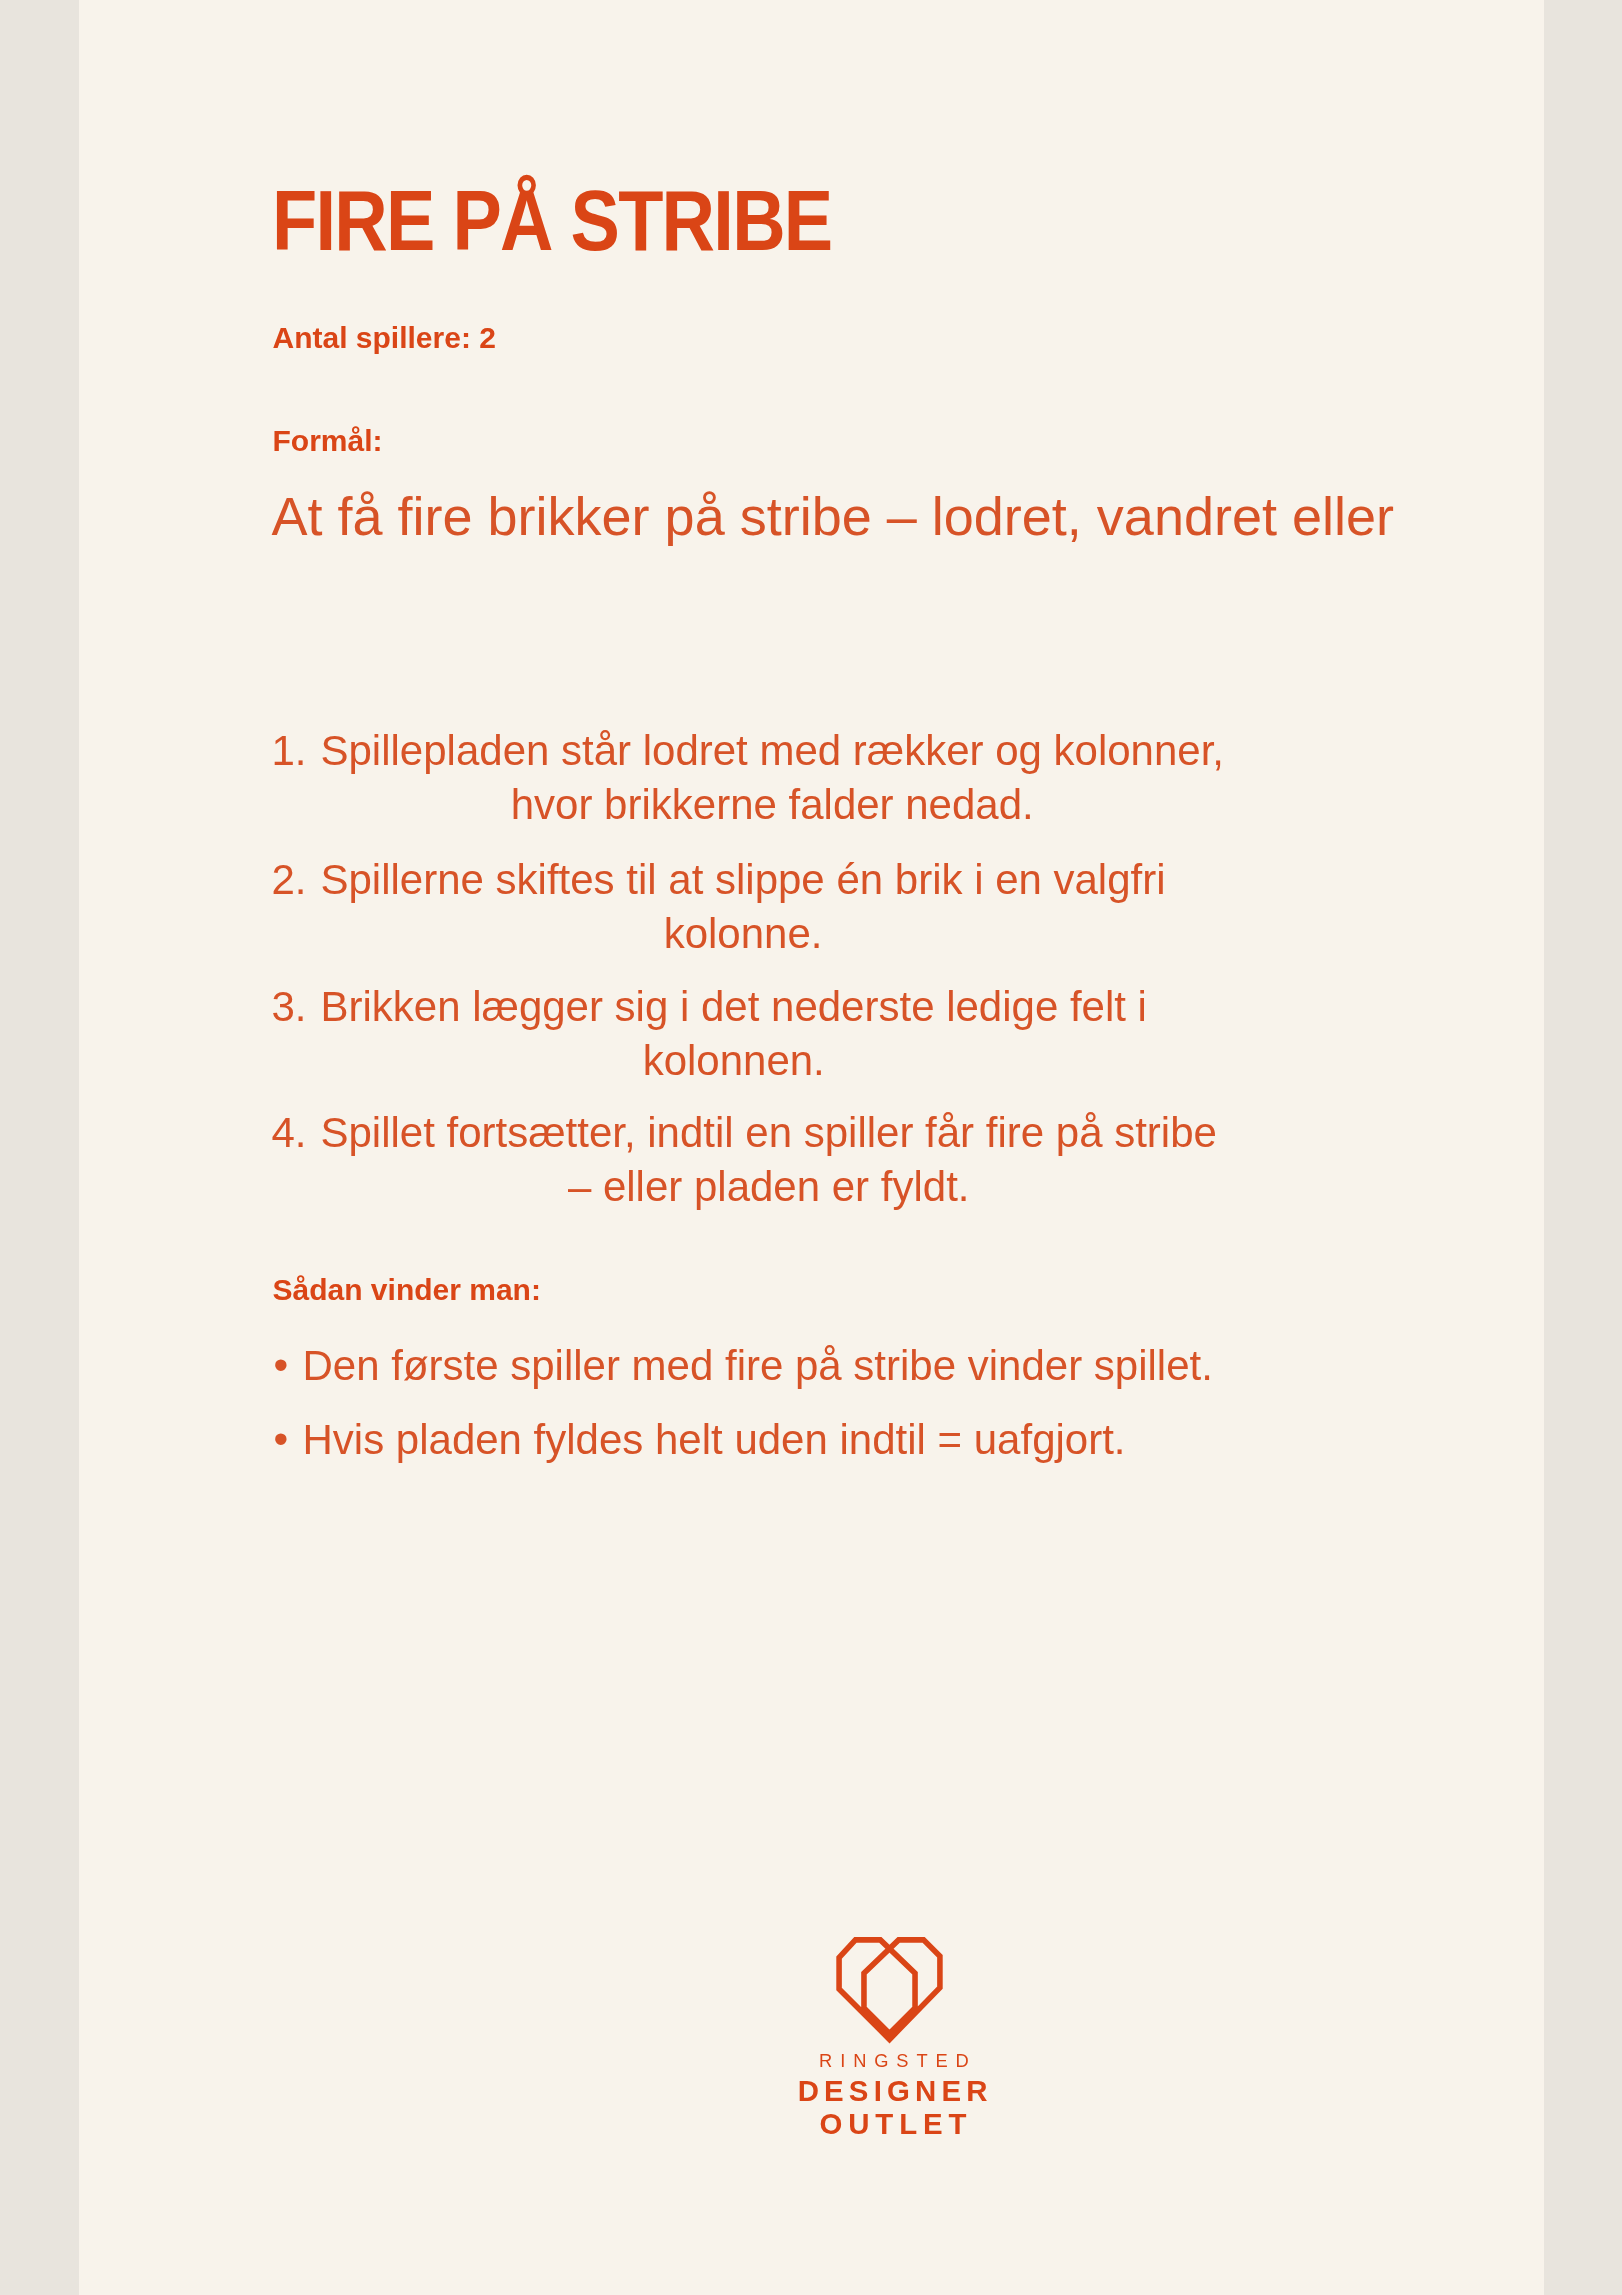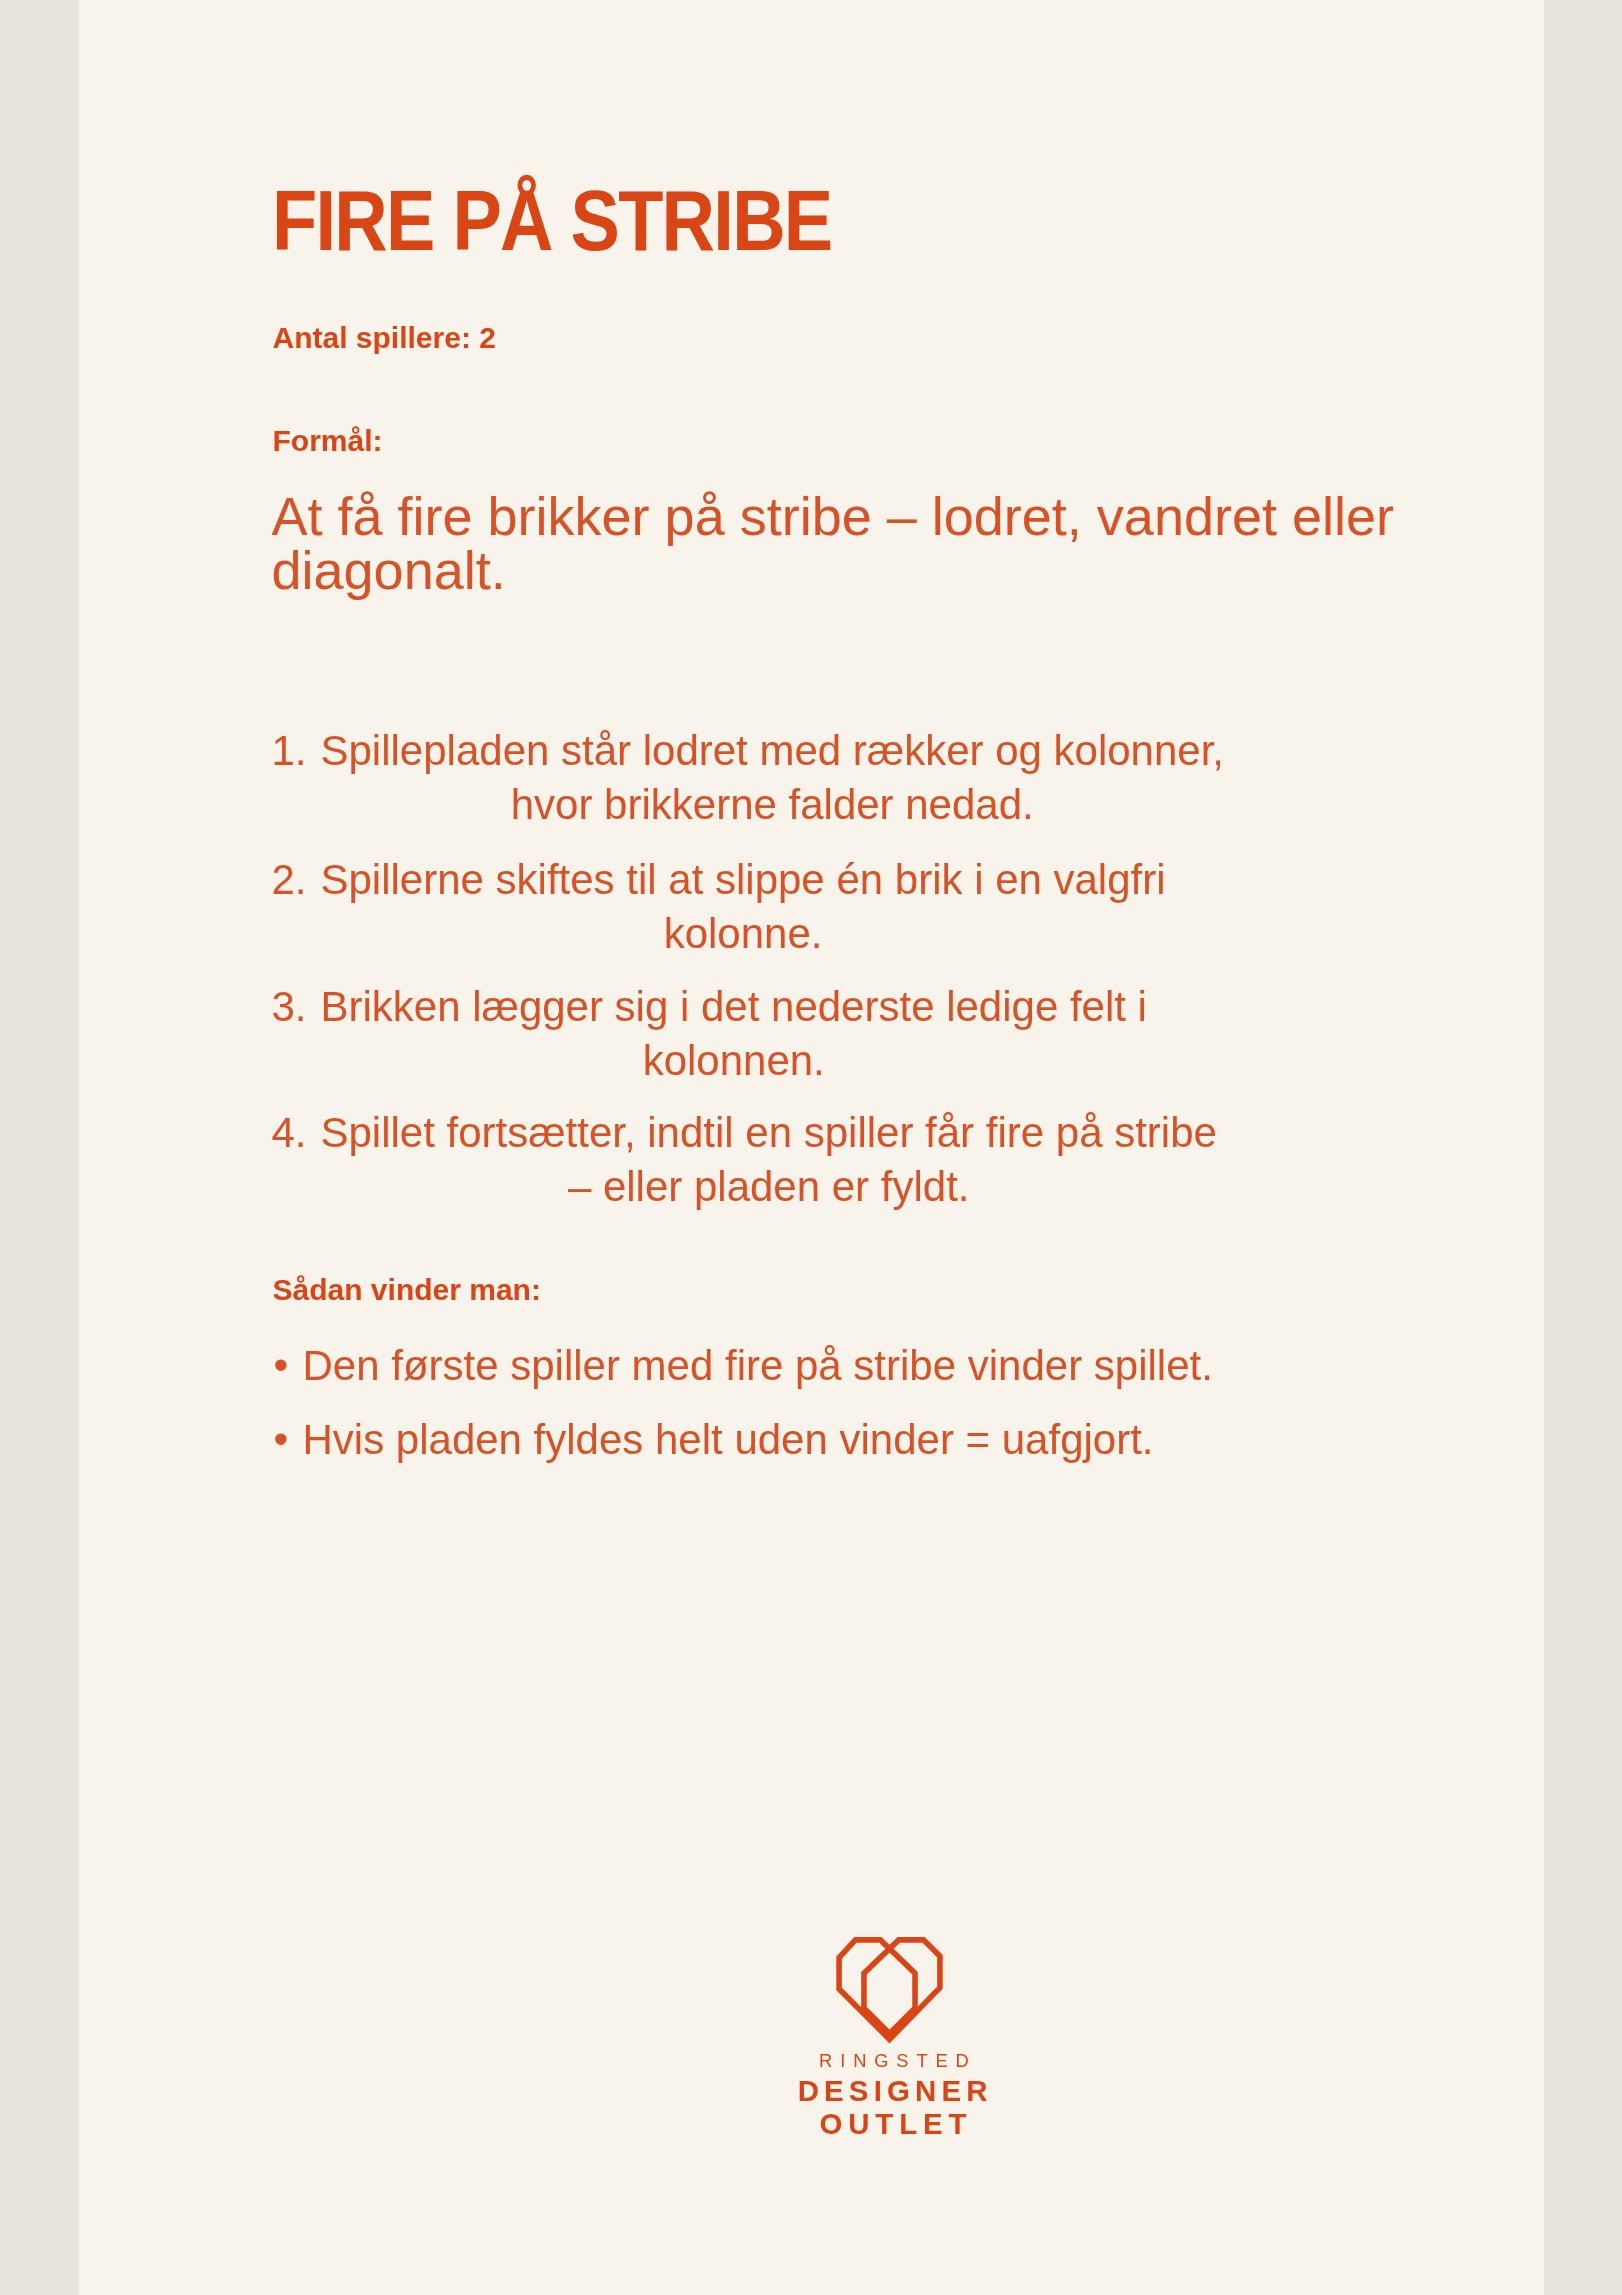--- a/index.html
+++ b/index.html
@@ -125,21 +125,20 @@
 
 <div class="page">
 
   <div class="abs title">FIRE PÅ STRIBE</div>
 
   <div class="abs subhead" style="top: 311px;">Antal spillere: 2</div>
 
   <div class="abs subhead" style="top: 414px;">Formål:</div>
   <div class="abs bodytext" style="top: 489px;">
     <div>At få fire brikker på stribe – lodret, vandret eller</div>
-    <div>diagonalt.</div>
   </div>
 
 
   <div class="abs list-item" style="top: 724px;">
     <span class="num">1.</span>
     <div class="item-text">
       <div>Spillepladen står lodret med rækker og kolonner,</div>
       <div>hvor brikkerne falder nedad.</div>
     </div>
   </div>
@@ -170,21 +169,21 @@
 
   <div class="abs subhead" style="top: 1263px;">Sådan vinder man:</div>
 
   <div class="abs bullet-item" style="top: 1339px;">
     <span class="marker">•</span>
     <div class="item-text">Den første spiller med fire på stribe vinder spillet.</div>
   </div>
 
   <div class="abs bullet-item" style="top: 1413px;">
     <span class="marker">•</span>
-    <div class="item-text">Hvis pladen fyldes helt uden vinder = uafgjort.</div>
+    <div class="item-text">Hvis pladen fyldes helt uden indtil = uafgjort.</div>
   </div>
 
   <svg class="abs logo-heart" viewBox="-6 -6 172 168" xmlns="http://www.w3.org/2000/svg">
     <path d="M 80,146 L 119,107 L 119,54 L 66,3 L 28,3 L 3,30 L 3,78 L 80,155 L 157,76 L 157,28 L 132,3 L 94,3 L 41,54 L 41,107 Z" fill="none" stroke="#DA4516" stroke-width="8.5" stroke-linejoin="miter" stroke-linecap="butt"></path>
   </svg>
 
   <div class="abs logo-line logo-ringsted">RINGSTED</div>
   <div class="abs logo-line logo-designer">DESIGNER</div>
   <div class="abs logo-line logo-outlet">OUTLET</div>
 

